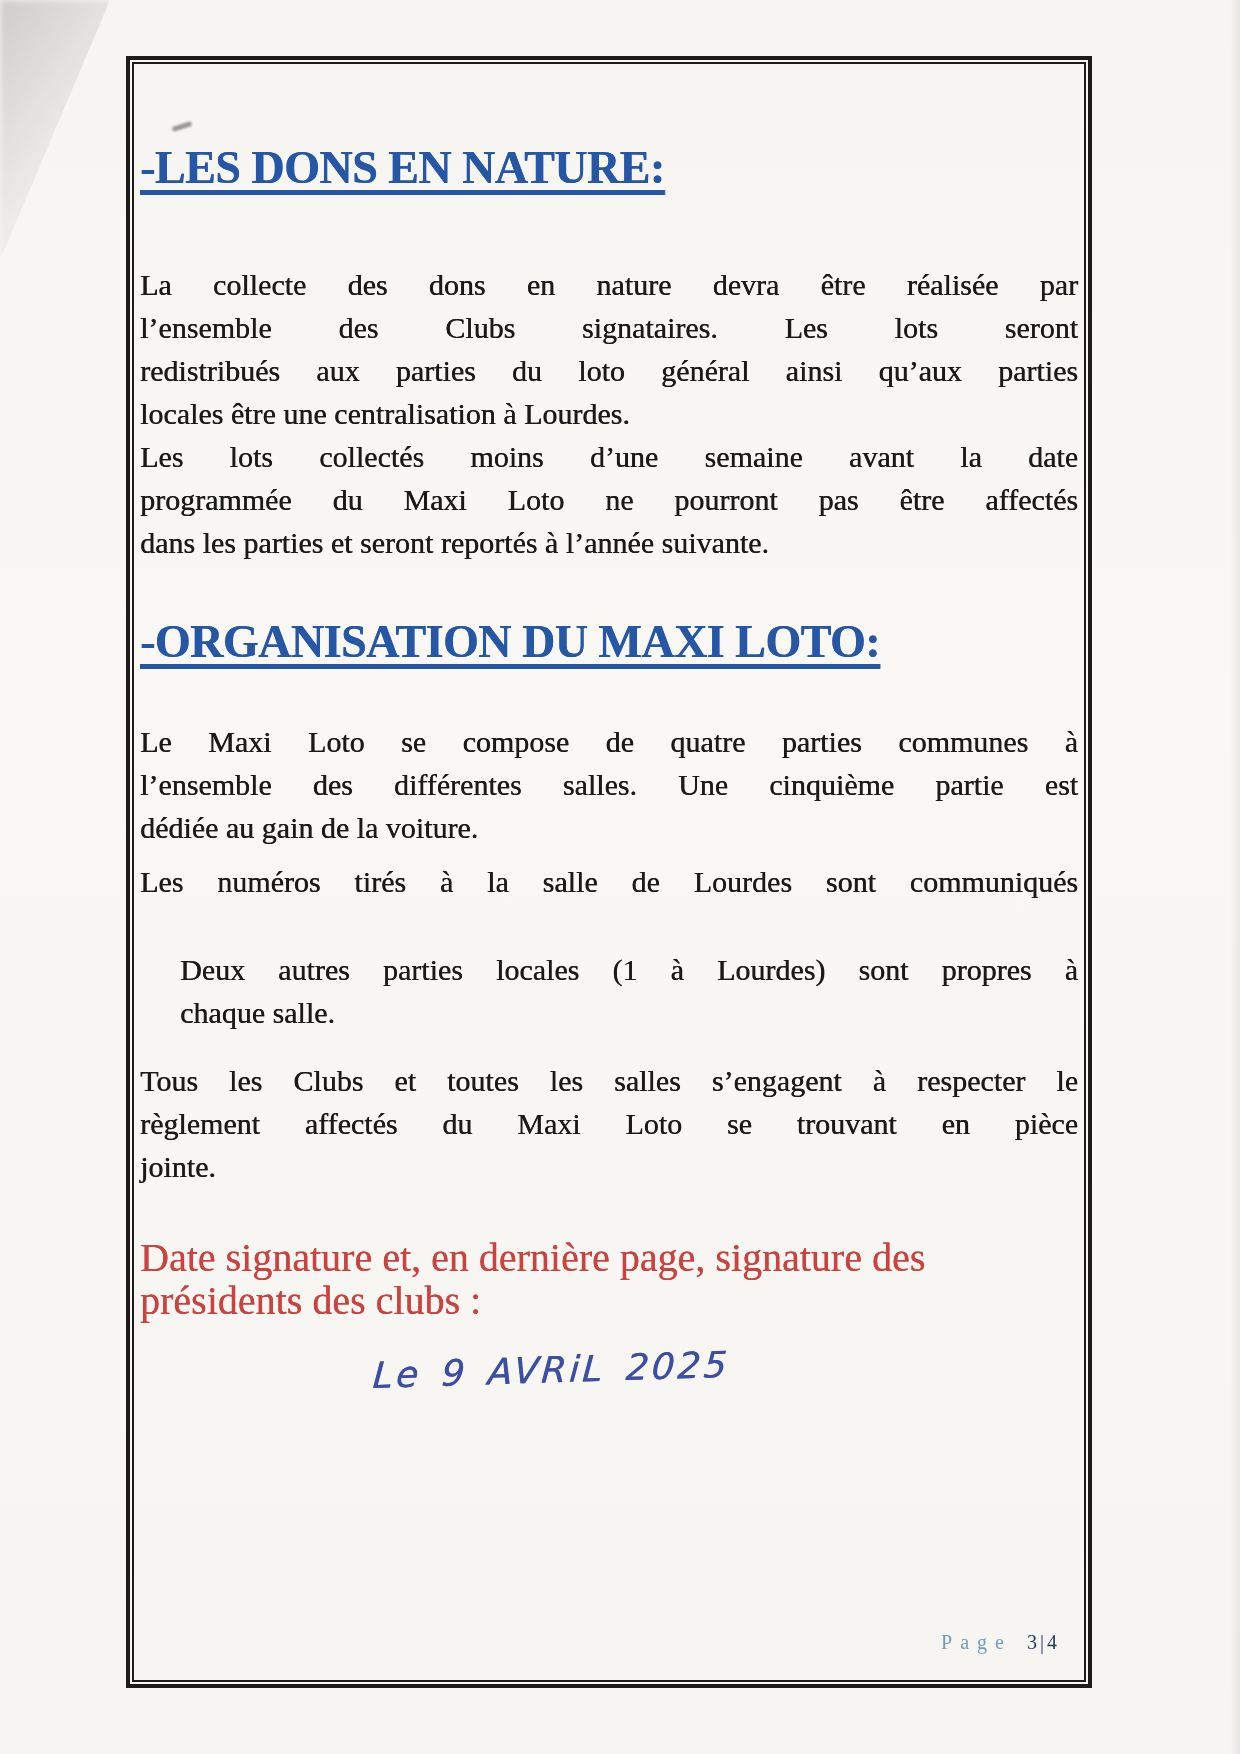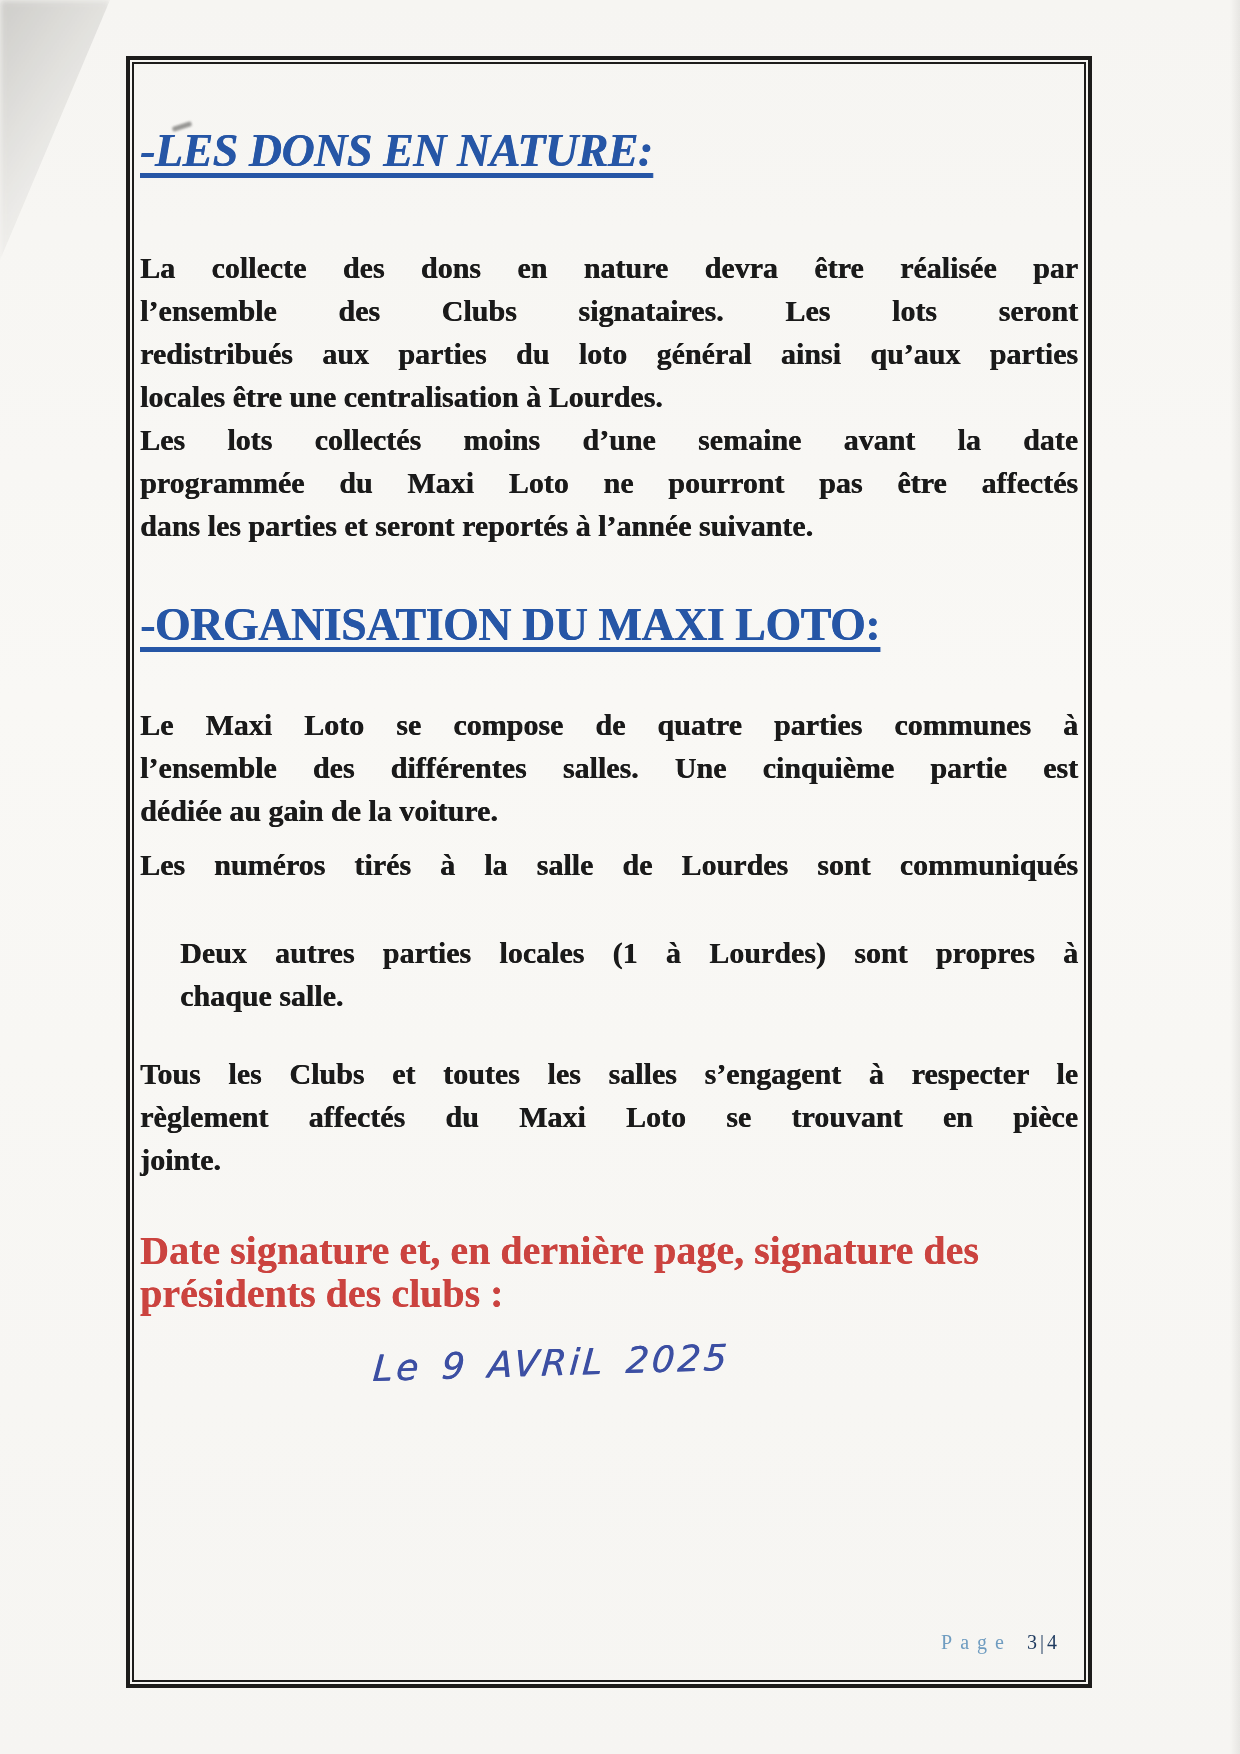--- a/index.html
+++ b/index.html
@@ -30,32 +30,32 @@
   .frame-inner{
     box-sizing:border-box;border:2px solid #1d1c1b;width:100%;height:100%;
     position:relative;padding:0 6px;
   }
   h1.doc-heading{
     font-size:46px;font-weight:bold;color:#2656a6;
     line-height:58px;margin:0;letter-spacing:-0.5px;
     text-decoration:underline;text-decoration-thickness:5px;text-underline-offset:7px;
     text-shadow:0.4px 0 0 currentColor;
   }
-  h1.h-dons{margin-top:58px;font-style:italic;}
+  h1.h-dons{margin-top:75px;}
   h1.h-org{margin-top:49px;}
   .para{margin:0;color:#1a1a1a;font-size:30px;line-height:43px;
-    text-shadow:0.4px 0 0 currentColor;font-weight:bold;}
+    text-shadow:0.4px 0 0 currentColor;}
   .jline{text-align:justify;text-align-last:justify;}
   .jline.last{text-align-last:left;}
   .p-collecte{margin-top:66px;}
   .p-lots{margin-top:0;}
   .p-compose{margin-top:49px;}
   .p-numeros{margin-top:11px;}
   .p-locales{margin-top:45px;margin-left:40px;}
-  .p-engagement{margin-top:35px;}
+  .p-engagement{margin-top:25px;}
   .note-red{margin-top:48px;color:#cb433f;font-size:40px;line-height:43px;
     text-shadow:0.3px 0 0 currentColor;}
   .handwriting{
     margin-top:30px;margin-left:233px;
     font-family:"DejaVu Sans",sans-serif;font-style:italic;
     font-size:36px;line-height:48px;color:#3c4fa3;
     letter-spacing:3px;word-spacing:6px;
     transform:rotate(-1.8deg) skewX(-6deg);transform-origin:left center;
     text-shadow:0.5px 0 0 currentColor;
   }

